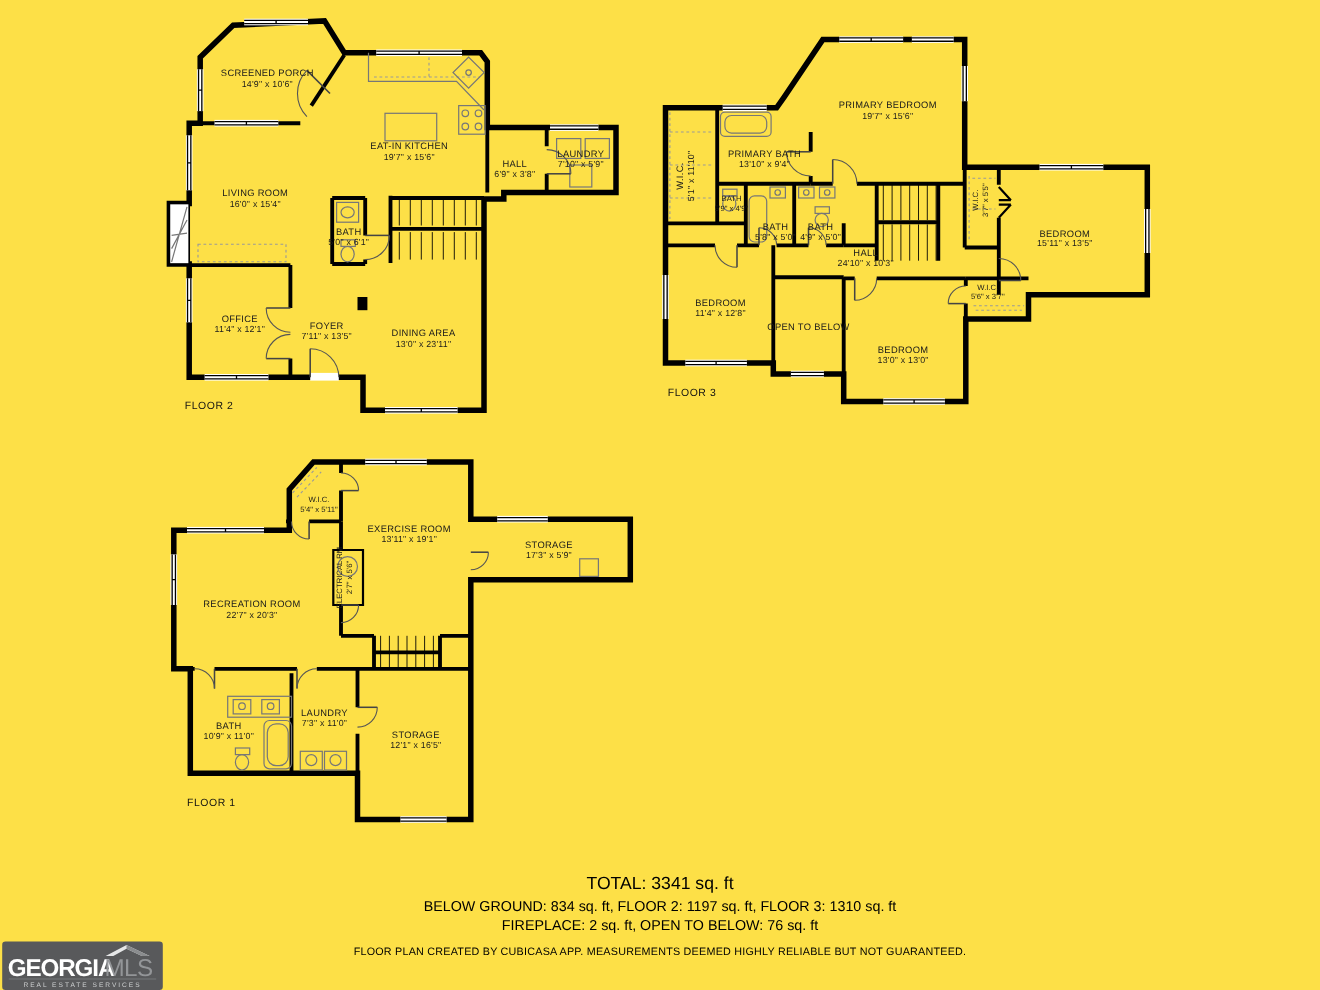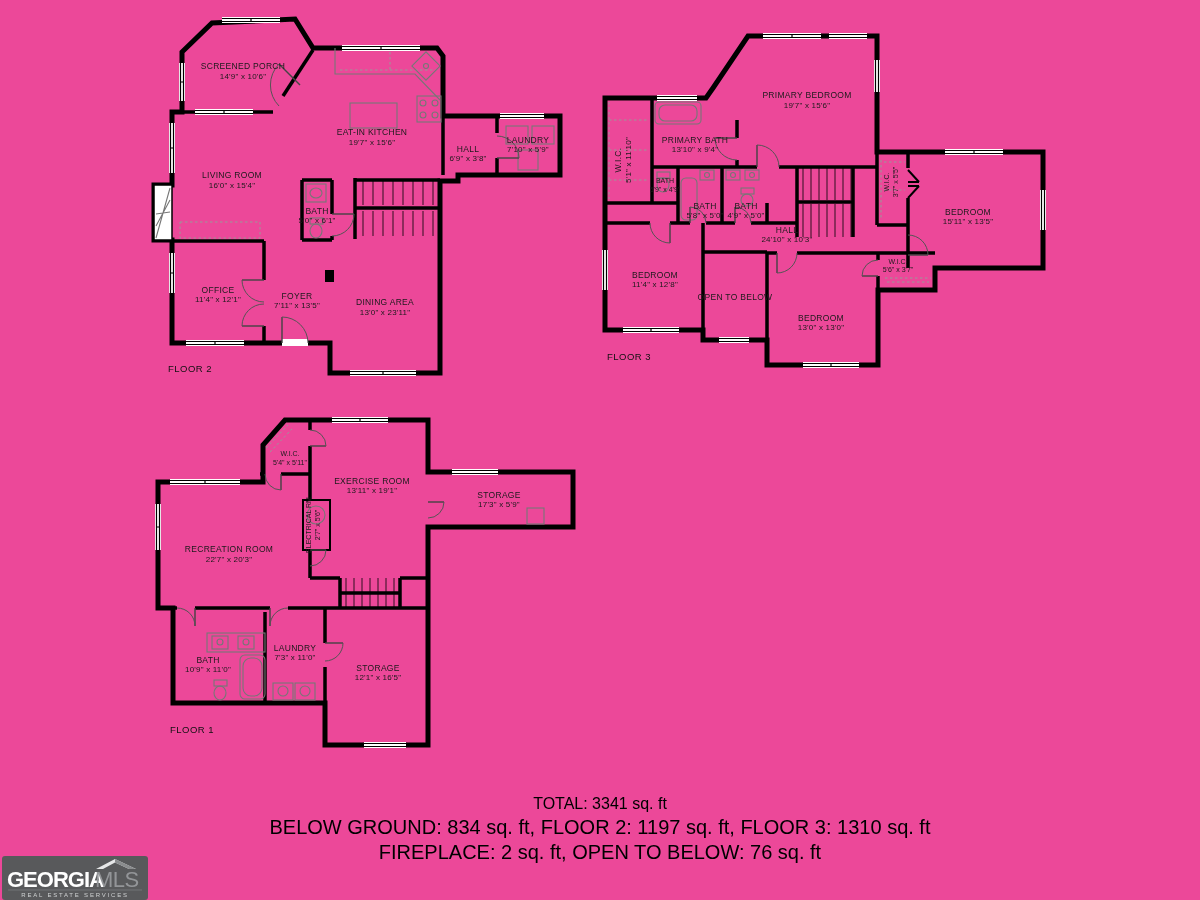--- a/index.html
+++ b/index.html
@@ -1,35 +1,35 @@
 <!DOCTYPE html>
 <html><head>
 <meta charset="utf-8">
 <style>
   html,body{margin:0;padding:0;background:#fff;}
-  #canvas{position:relative;width:1200px;height:900px;background:#ec4899;overflow:hidden;
+  #canvas{position:relative;width:1200px;height:900px;background:#fde047;overflow:hidden;
           font-family:"Liberation Sans",sans-serif;}
   svg{position:absolute;overflow:visible;}
   .wall-outer{fill:none;stroke:#000;stroke-width:5;stroke-linejoin:miter;}
   .wall-in{fill:none;stroke:#000;stroke-width:3.5;}
   .wall-thin{fill:none;stroke:#000;stroke-width:2;}
   .fix{fill:none;stroke:#777;stroke-width:1.1;}
   .fixd{fill:none;stroke:#999;stroke-width:1;stroke-dasharray:2.5 2.5;}
   .door{fill:none;stroke:#555;stroke-width:1;}
   .leaf{stroke:#444;stroke-width:1.4;}
   .win{fill:#fff;stroke:none;}
   .winl{stroke:#000;stroke-width:1.2;}
   .tread{stroke:#000;stroke-width:0.8;}
   .rm{font-size:8.5px;fill:#1a1a1a;text-anchor:middle;letter-spacing:.3px;}
   .dm{font-size:8px;fill:#1a1a1a;text-anchor:middle;letter-spacing:.2px;}
   .rms{font-size:7px;fill:#1a1a1a;text-anchor:middle;}
   .floorlbl{font-size:9.5px;fill:#111;letter-spacing:.5px;}
   .footer{position:absolute;left:0;top:795px;width:1200px;text-align:center;color:#000;}
   .footer .total{font-size:16px;font-weight:normal;margin:0 0 3px 0;}
-  .footer .ln{font-size:20px;margin:0 0 2px 0;}
+  .footer .ln{font-size:13px;margin:0 0 2px 0;}
   .footer .disc{font-size:9.8px;margin-top:12px;letter-spacing:.2px;}
 </style>
 </head>
 <body>
 
 <div id="canvas">
 
   <svg style="left:150px;top:8px" width="420" height="372" viewBox="0 0 420 372">
     <g>
       <path class="wall-outer" d="M 32 104 L 32 44 L 62 15 L 145 11 L 163 40 L 287 40 L 293 48 L 293 108 L 410 108 L 410 167 L 308 167 L 308 173 L 290 173 L 290 365 L 180 365 L 180 335 L 22 335 L 22 232 L 4 232 L 4 177 L 22 177 L 22 104 Z"></path>
@@ -314,20 +314,21 @@
       <text class="rm" x="228" y="259">STORAGE</text>
       <text class="dm" x="228" y="268">12'1" x 16'5"</text>
       <text class="floorlbl" x="20" y="321">FLOOR 1</text>
     </g>
   </svg>
 
   <div class="footer">
     <div class="total">TOTAL: 3341 sq. ft</div>
     <div class="ln">BELOW GROUND: 834 sq. ft, FLOOR 2: 1197 sq. ft, FLOOR 3: 1310 sq. ft</div>
     <div class="ln">FIREPLACE: 2 sq. ft, OPEN TO BELOW: 76 sq. ft</div>
+    <div class="disc">FLOOR PLAN CREATED BY CUBICASA APP. MEASUREMENTS DEEMED HIGHLY RELIABLE BUT NOT GUARANTEED.</div>
   </div>
 
   <svg style="left:2px;top:856px" width="146" height="44" viewBox="0 0 146 44">
     <rect x="0" y="0" width="146" height="44" rx="3" fill="#58595b"></rect>
     <polygon points="94,13 113,3 134,13 127,13 113,6.5 101,13" fill="#e6e7e8"></polygon>
     <polygon points="113,3 134,13 127,13 113,6.5" fill="#8a8c8e"></polygon>
     <text x="5" y="31" font-family="Liberation Sans, sans-serif" font-size="22" font-weight="bold" fill="#ffffff" letter-spacing="-1">GEORGIA</text>
     <text x="93" y="31" font-family="Liberation Sans, sans-serif" font-size="22" fill="#939598" letter-spacing="-0.5">MLS</text>
     <line x1="6" y1="34" x2="140" y2="34" stroke="#7a7c7e" stroke-width="0.8"></line>
     <text x="73" y="41" text-anchor="middle" font-family="Liberation Sans, sans-serif" font-size="6" fill="#cfd1d2" letter-spacing="1.8">REAL ESTATE SERVICES</text>

